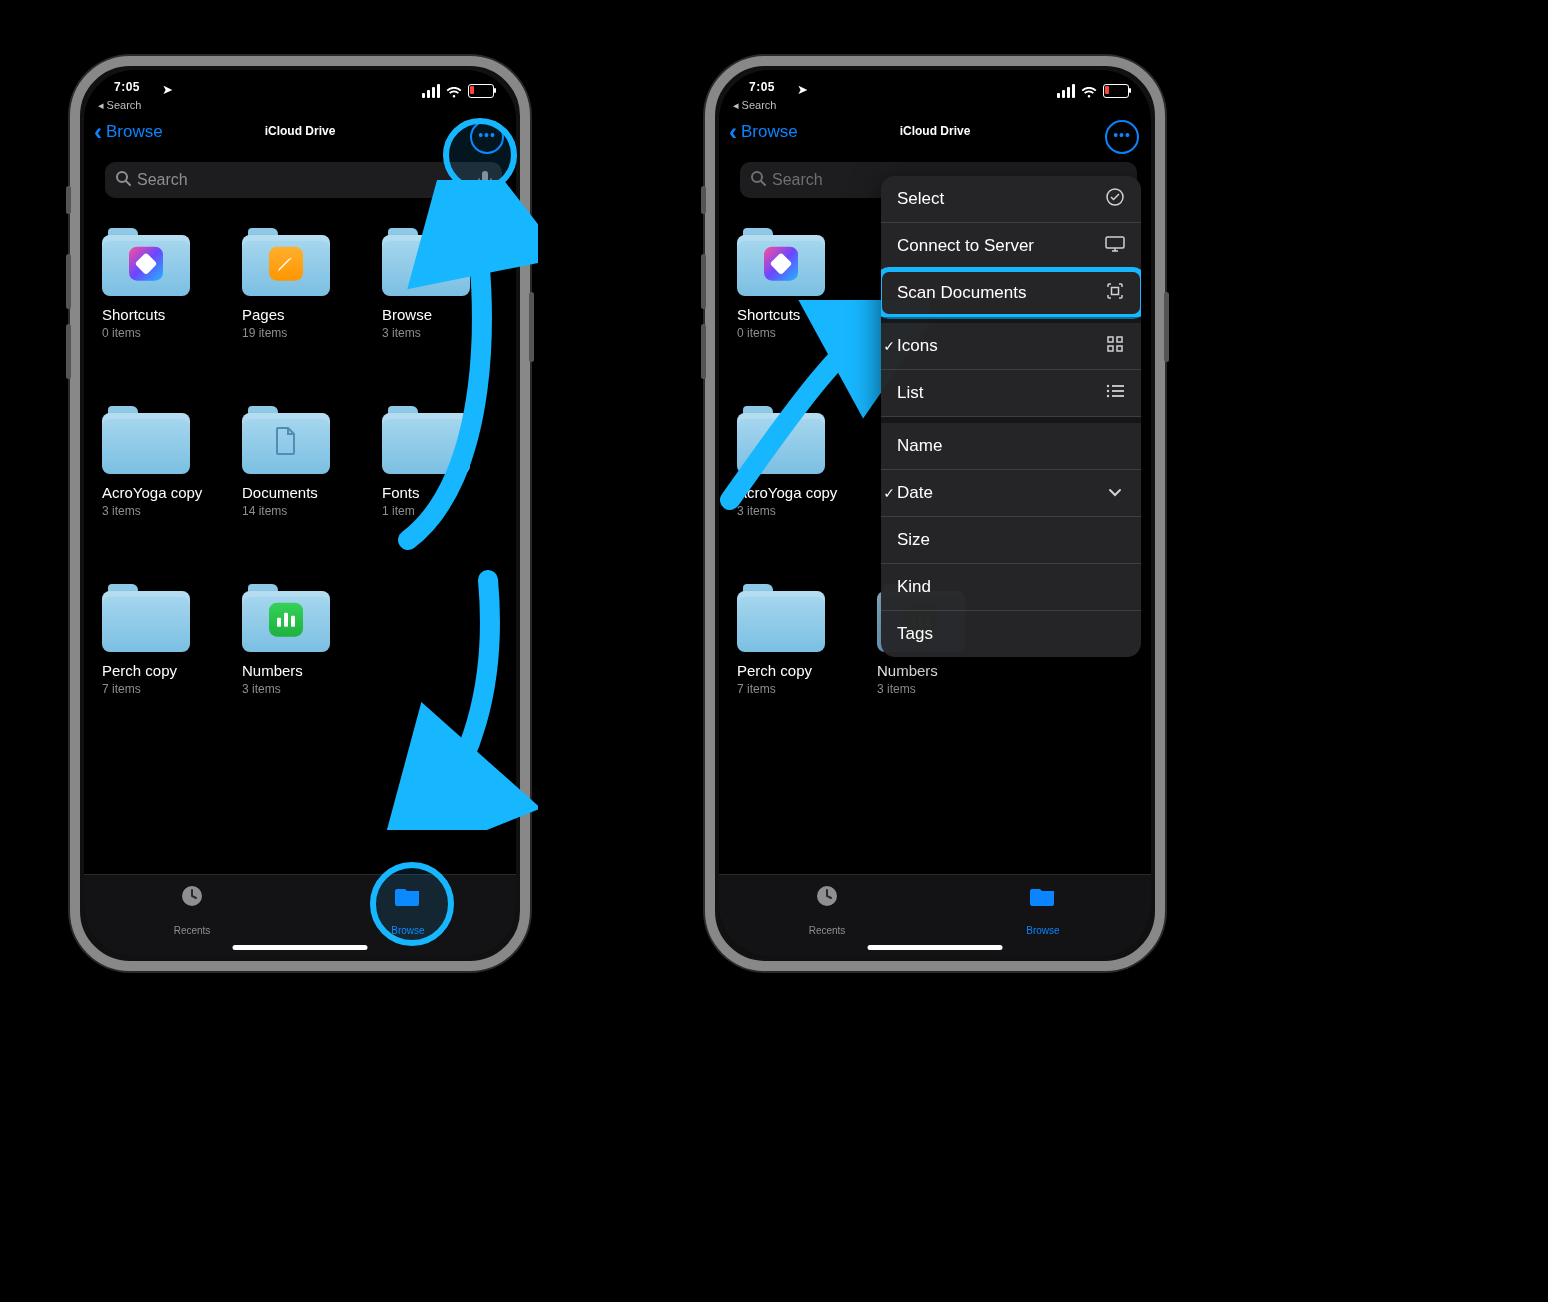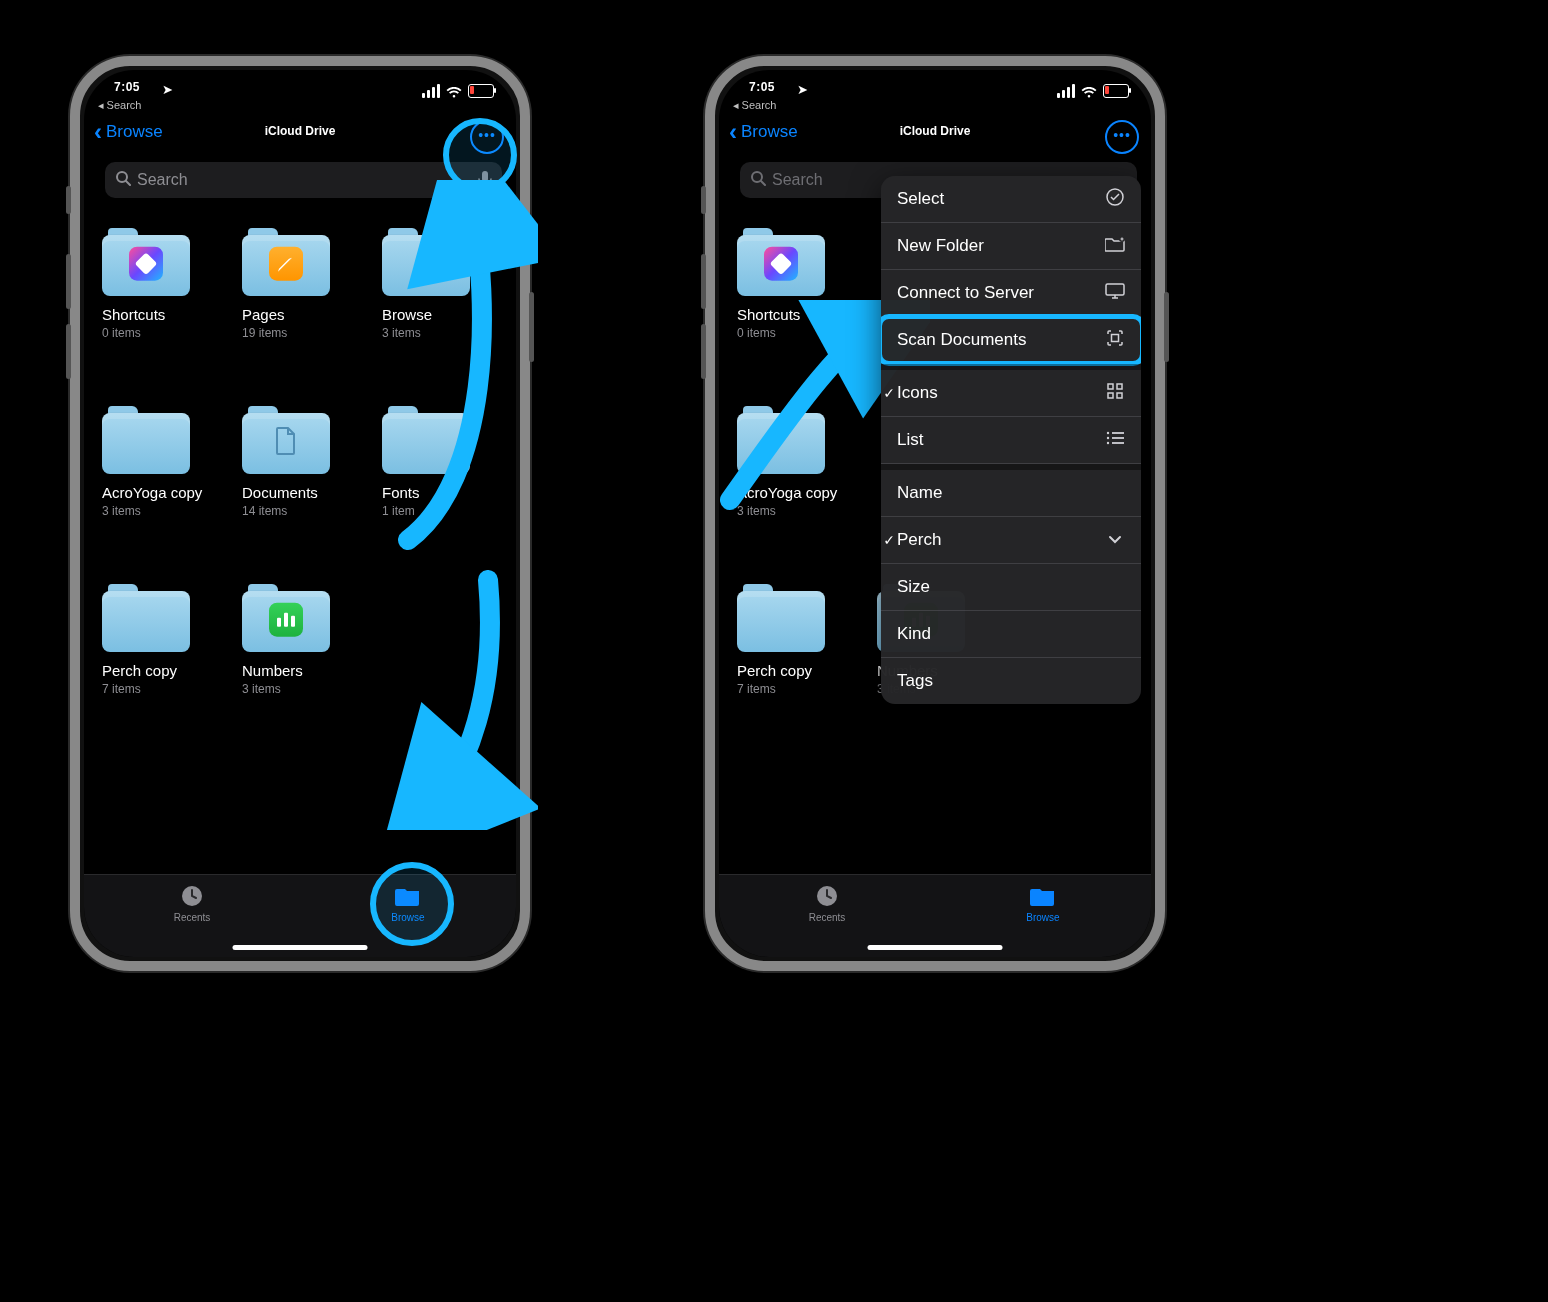--- a/index.html
+++ b/index.html
@@ -51,21 +51,21 @@
   .badge.pages svg{width:18px;height:18px;}
   .badge.numbers{background:linear-gradient(#34d158,#1eb23e);}
   .badge.numbers .bars{display:flex;gap:3px;align-items:flex-end;}
   .badge.numbers .bars i{width:4px;background:#fff;border-radius:1px;}
   .badge.numbers .bars i:nth-child(1){height:9px}.badge.numbers .bars i:nth-child(2){height:14px}.badge.numbers .bars i:nth-child(3){height:11px}
   .ficon .doc-glyph{position:absolute;top:55%;left:50%;transform:translate(-50%,-50%);}
   .fname{margin-top:10px;font-size:15px;line-height:18px;max-width:110px;}
   .fmeta{color:#8e8e93;font-size:12px;margin-top:2px;}
 
   .tabbar{position:absolute;bottom:0;left:0;right:0;height:82px;background:rgba(20,20,22,0.96);border-top:1px solid #2a2a2c;display:flex;}
-  .tabbtn{flex:1;display:flex;flex-direction:column;align-items:center;justify-content:flex-start;padding-top:10px;color:#8e8e93;font-size:10px;gap:5px;}
+  .tabbtn{flex:1;display:flex;flex-direction:column;align-items:center;justify-content:flex-start;padding-top:10px;color:#8e8e93;font-size:10px;gap:18px;}
   .tabbtn.active{color:#0a84ff;}
   .tabicon{width:26px;height:22px;display:flex;align-items:center;justify-content:center;}
   .homebar{position:absolute;bottom:7px;left:50%;transform:translateX(-50%);width:135px;height:5px;background:#fff;border-radius:3px;}
 
   
   .menu{position:absolute;top:106px;right:10px;width:260px;background:rgba(38,38,40,0.98);border-radius:14px;overflow:hidden;box-shadow:0 8px 30px rgba(0,0,0,0.6);z-index:30;}
   .menu .mi{height:46px;display:flex;align-items:center;padding:0 16px;color:#fff;font-size:17px;border-bottom:1px solid rgba(90,90,95,0.5);position:relative;}
   .menu .mi:last-child{border-bottom:none;}
   .mi .check{position:absolute;left:-3px;width:22px;text-align:center;font-size:14px;color:#fff;}
   .mi .lbl{flex:1;}
@@ -347,28 +347,20 @@
 
     <div class="menu">
       <div class="mi">
         <span class="lbl">Select</span>
         <span class="ricon"><svg width="18" height="18" viewBox="0 0 18 18">
                 <circle cx="9" cy="9" r="8" stroke="#d1d1d6" stroke-width="1.5" fill="none"></circle>
                 <path d="M5 9l2.5 2.5L13 6" stroke="#d1d1d6" stroke-width="1.5" fill="none"></path>
               </svg></span>
       </div>
       <div class="mi">
-        <span class="lbl">New Folder</span>
-        <span class="ricon"><svg width="20" height="16" viewBox="0 0 20 16">
-                <path d="M1 3h6l2 2h10v9a1 1 0 01-1 1H1a1 1 0 01-1-1V4a1 1 0 011-1z" stroke="#d1d1d6" stroke-width="1.5" fill="none"></path>
-                <circle cx="17" cy="3" r="3" fill="#262628"></circle>
-                <path d="M17 1.5v3M15.5 3h3" stroke="#d1d1d6" stroke-width="1.2"></path>
-              </svg></span>
-      </div>
-      <div class="mi">
         <span class="lbl">Connect to Server</span>
         <span class="ricon"><svg width="20" height="16" viewBox="0 0 20 16">
                 <rect x="1" y="1" width="18" height="11" rx="1.5" stroke="#d1d1d6" stroke-width="1.5" fill="none"></rect>
                 <path d="M7 15h6M10 12v3" stroke="#d1d1d6" stroke-width="1.5"></path>
               </svg></span>
       </div>
       <div class="mi hl">
         <div class="hl-ring"></div>
         <span class="lbl">Scan Documents</span>
         <span class="ricon"><svg width="18" height="18" viewBox="0 0 18 18">
@@ -395,21 +387,21 @@
                 <line x1="6" y1="7" x2="18" y2="7" stroke="#d1d1d6" stroke-width="1.8"></line>
                 <circle cx="2" cy="12" r="1.2" fill="#d1d1d6"></circle>
                 <line x1="6" y1="12" x2="18" y2="12" stroke="#d1d1d6" stroke-width="1.8"></line>
               </svg></span>
       </div>
       <div class="mi sep">
         <span class="lbl">Name</span>
       </div>
       <div class="mi">
         <span class="check">✓</span>
-        <span class="lbl">Perch</span>
+        <span class="lbl">Date</span>
         <span class="ricon"><svg width="14" height="10" viewBox="0 0 14 10">
                 <path d="M2 2l5 5 5-5" stroke="#d1d1d6" stroke-width="2" fill="none" stroke-linecap="round"></path>
               </svg></span>
       </div>
       <div class="mi">
         <span class="lbl">Size</span>
       </div>
       <div class="mi">
         <span class="lbl">Kind</span>
       </div>

